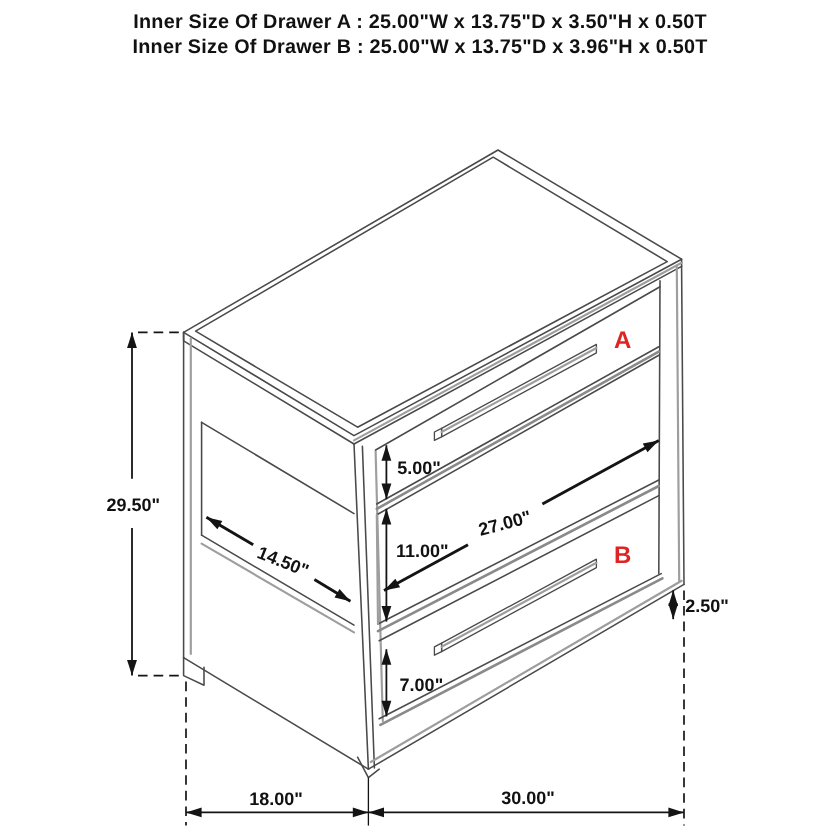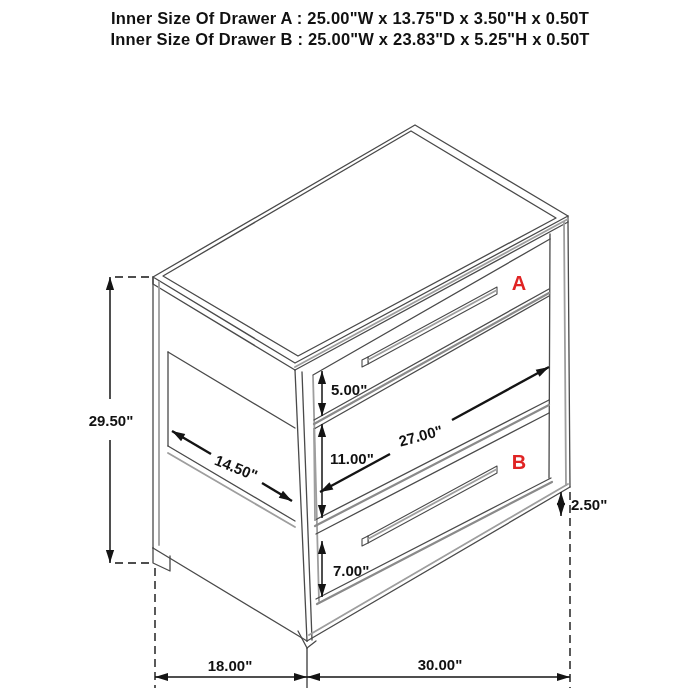--- a/index.html
+++ b/index.html
@@ -24,21 +24,21 @@
   .dimtxt{font-family:"Liberation Sans","DejaVu Sans",sans-serif;font-size:15px;font-weight:bold;fill:#111;}
   .redtxt{font-family:"Liberation Sans","DejaVu Sans",sans-serif;font-size:20px;font-weight:bold;fill:#e02424;}
 </style>
 </head>
 <body>
 
 <div class="page">
 
   <div class="hdr">
     <div>Inner Size Of Drawer A : 25.00"W x 13.75"D x 3.50"H x 0.50T</div>
-    <div>Inner Size Of Drawer B : 25.00"W x 23.83"D x 5.25"H x 0.50T</div>
+    <div>Inner Size Of Drawer B : 25.00"W x 13.75"D x 3.96"H x 0.50T</div>
   </div>
 
   <svg width="700" height="700" viewBox="0 0 700 700">
     <defs>
       <marker id="arr" viewBox="0 0 14 10" refX="13.5" refY="5" markerWidth="14" markerHeight="10" orient="auto-start-reverse" markerUnits="userSpaceOnUse">
         <path d="M0.5,0.9 L13.5,5 L0.5,9.1 Z" fill="#141414"></path>
       </marker>
     </defs>
 
     <g>

